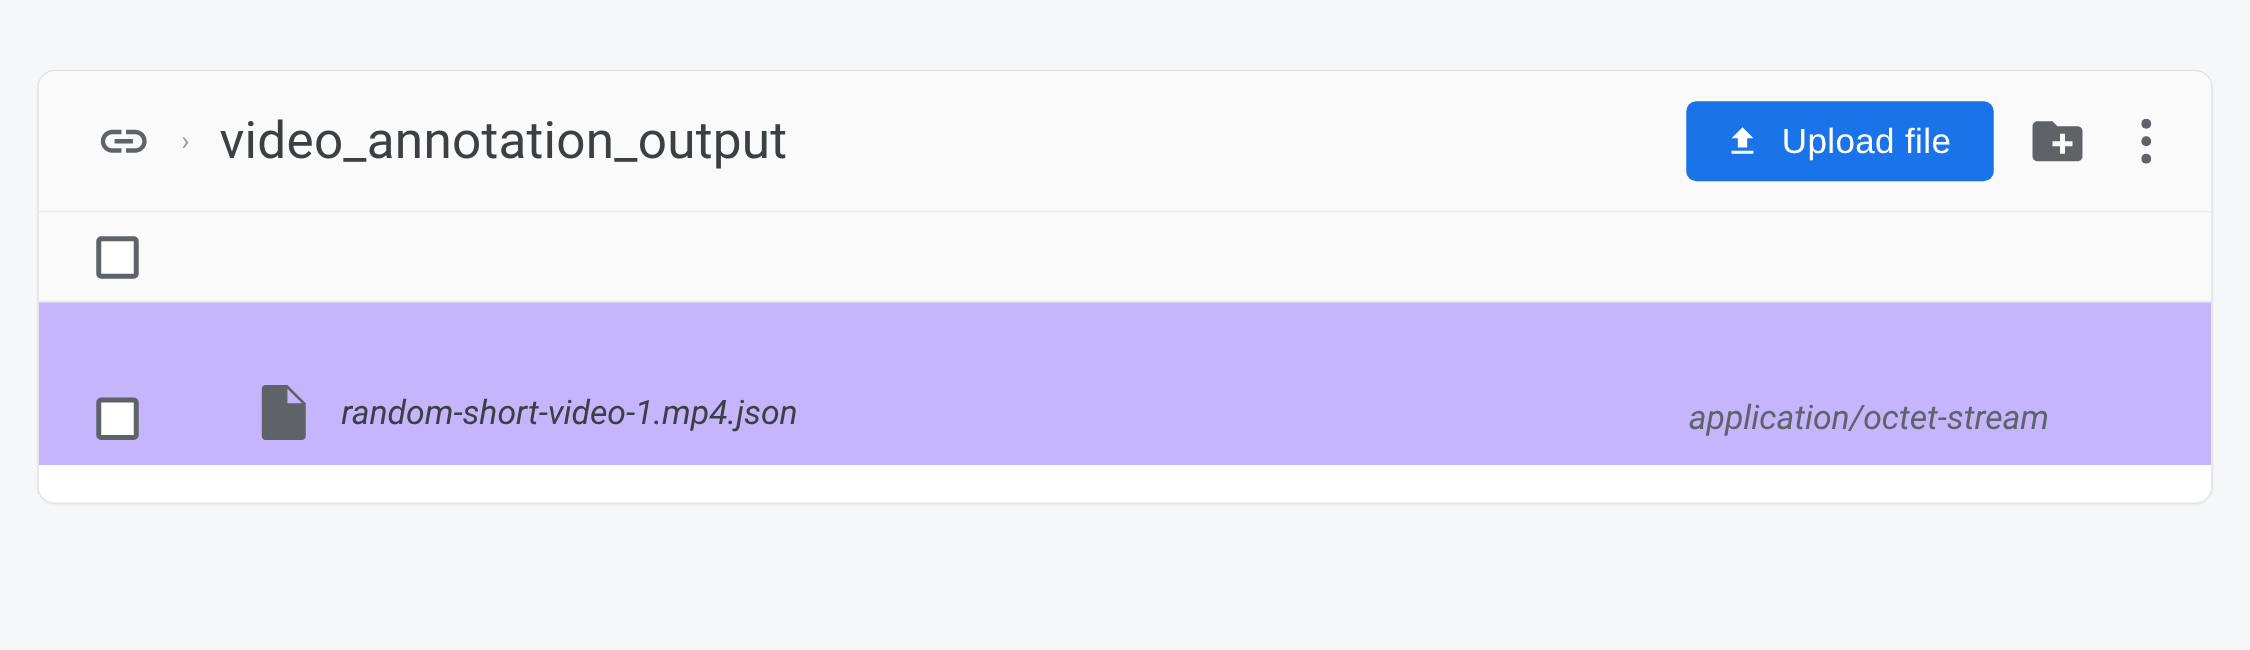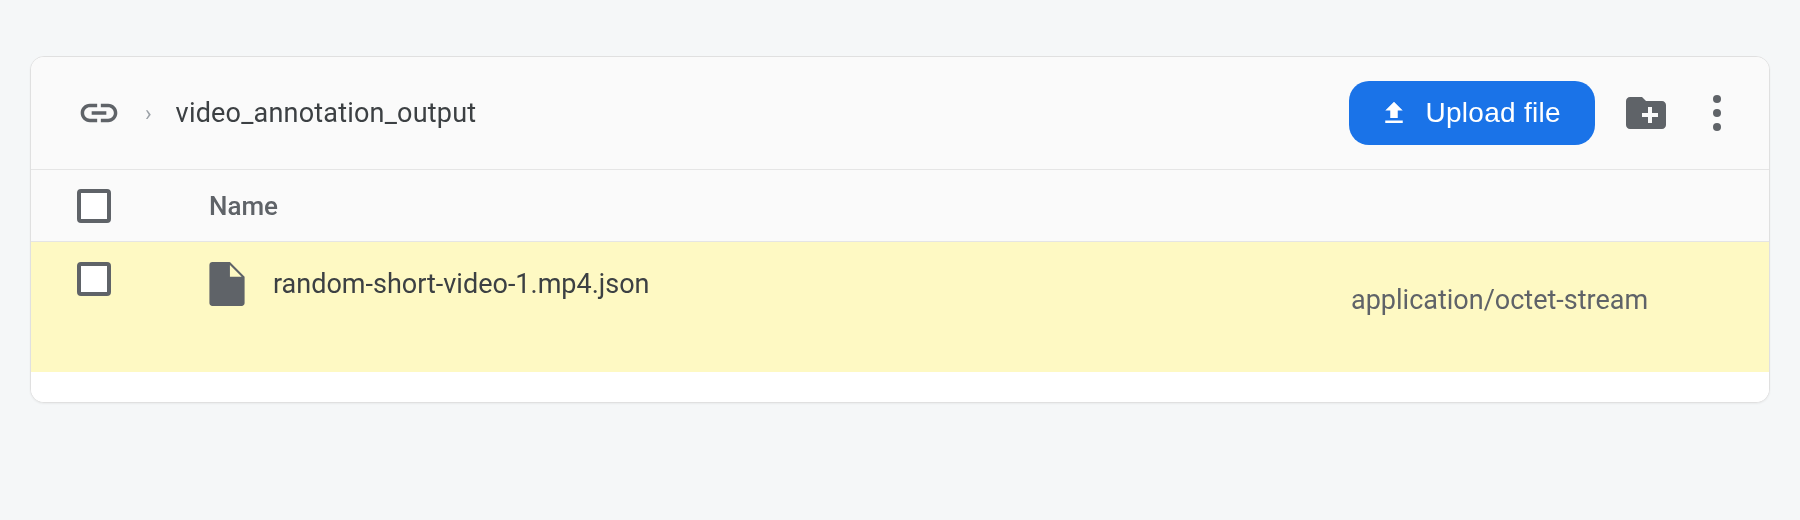--- a/index.html
+++ b/index.html
@@ -36,32 +36,32 @@
     flex: 1;
     min-width: 0;
   }
   .link-icon svg { width: 44px; height: 44px; display:block; }
   .chevron {
     font-size: 22px;
     color: #9aa0a6;
     margin: 0 2px;
   }
   .folder-name {
-    font-size: 27px;
+    font-size: 41px;
     color: #3c4043;
     letter-spacing: .2px;
   }
   .btn {
     display: inline-flex;
     align-items: center;
     gap: 16px;
     background: #1a73e8;
     color: #fff;
     border: none;
-    border-radius: 20px;
+    border-radius: 8px;
     height: 64px;
     padding: 0 34px 0 30px;
     font-size: 28px;
     font-weight: 500;
     letter-spacing: .3px;
     cursor: pointer;
   }
   .btn svg { width: 30px; height: 30px; fill:#fff; display:block; }
   .new-folder {
     margin-left: 22px;
@@ -92,26 +92,27 @@
     font-weight:500;
     color:#5f6368;
   }
   .col-check { width: 132px; display:flex; align-items:center;}
   .col-name  { flex: 1; }
   .col-size  { width: 290px; }
   .col-type  { width: 390px; }
 
   .row {
     display:flex;
-    align-items:flex-start;
+    align-items:flex-end;
     min-height: 130px;
     padding: 20px 28px 20px 46px;
     font-size:27px;
     color:#3c4043;
-    background:#fef9c3;
+    background:#c4b5fd;
+    font-style:italic;
   }
   .row .col-size, .row .col-type { color:#5f6368; }
   .row .col-type { line-height:1.35; padding-right:20px;margin-top:20px;}
   .file-cell { display:flex; align-items:center; gap: 28px; }
   .file-icon svg { width:36px; height:44px; fill:#5f6368; display:block; }
 
   
   .chk {
     width: 34px; height: 34px;
     border: 4px solid #5f6368;
@@ -164,21 +165,20 @@
           <circle cx="2" cy="9" r="2"></circle>
           <circle cx="2" cy="16" r="2"></circle>
       </svg>
     </span>
   </div>
 
   <div class="thead">
     <div class="col-check">
       <div class="chk"></div>
     </div>
-    <div class="col-name">Name</div>
   </div>
 
   <div class="row">
     <div class="col-check">
       <div class="chk"></div>
     </div>
     <div class="col-name">
       <div class="file-cell">
         <span class="file-icon">
           <svg viewBox="0 0 24 30">

